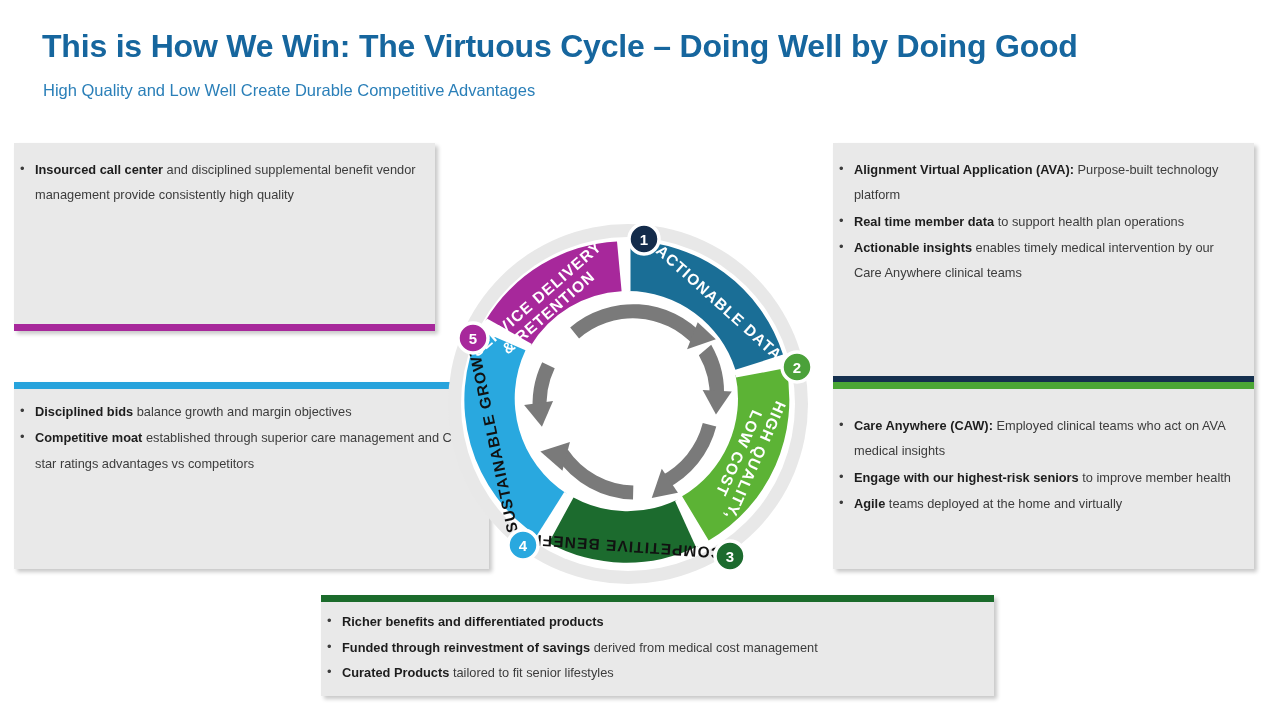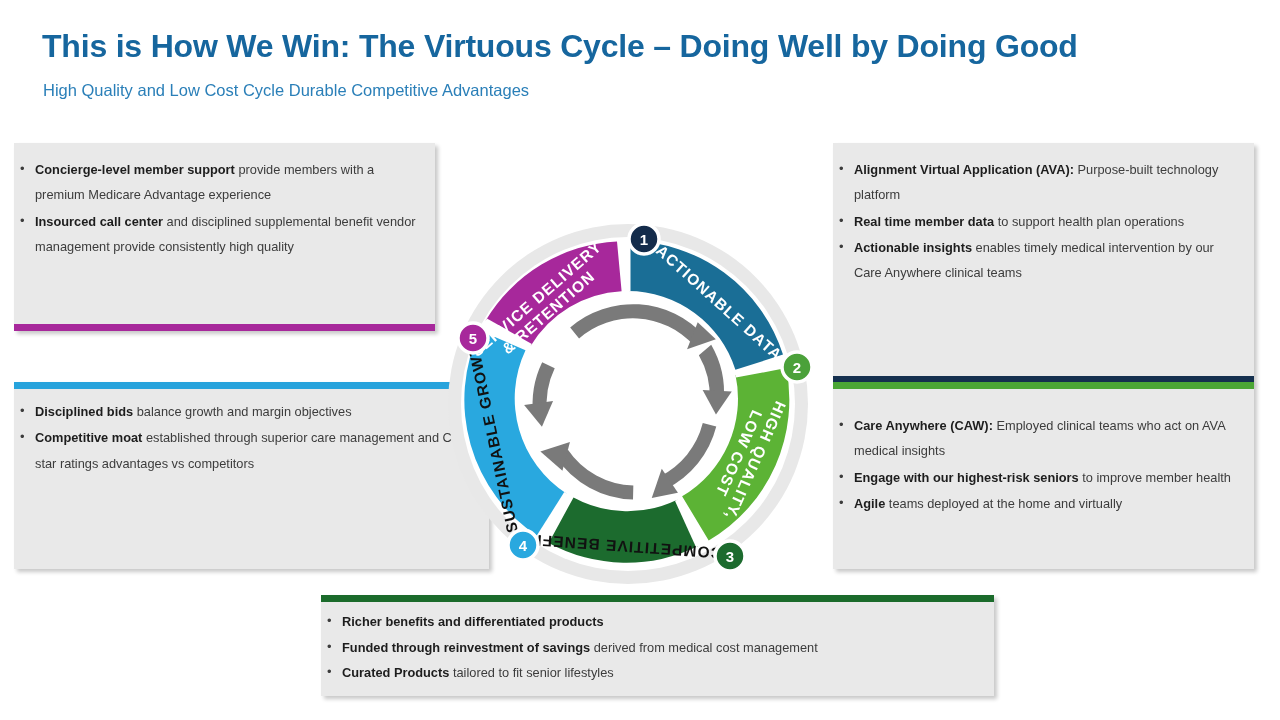--- a/index.html
+++ b/index.html
@@ -59,26 +59,25 @@
   .seg-label.dark{fill:#111111;}
   .badge-txt{
     fill:#ffffff;font-family:"Liberation Sans", sans-serif;
     font-size:15px;font-weight:bold;text-anchor:middle;
   }
 </style>
 </head>
 <body>
 
 <div id="page-title" style="color: rgb(22, 102, 158);">This is How We Win: The Virtuous Cycle – Doing Well by Doing Good</div>
-<div id="page-subtitle" style="color: rgb(42, 127, 184);">High Quality and Low Cost Cycle Durable Competitive Advantages</div>
+<div id="page-subtitle" style="color: rgb(42, 127, 184);">High Quality and Low Well Create Durable Competitive Advantages</div>
 
 <div class="callout" id="box-tl">
   <div class="bar bottom" style="background: rgb(167, 40, 155);"></div>
   <ul class="bullets">
-      <li><b>Concierge-level member support</b><span> provide members with a premium Medicare Advantage experience</span></li>
       <li><b>Insourced call center</b><span> and disciplined supplemental benefit vendor management provide consistently high quality</span></li>
     </ul>
 </div>
 
 <div class="callout" id="box-tr">
   <div class="bar bottom" style="background: rgb(21, 48, 79);"></div>
   <ul class="bullets">
       <li><b>Alignment Virtual Application (AVA):</b><span> Purpose-built technology platform</span></li>
       <li><b>Real time member data</b><span> to support health plan operations</span></li>
       <li><b>Actionable insights</b><span> enables timely medical intervention by our Care Anywhere clinical teams</span></li>

